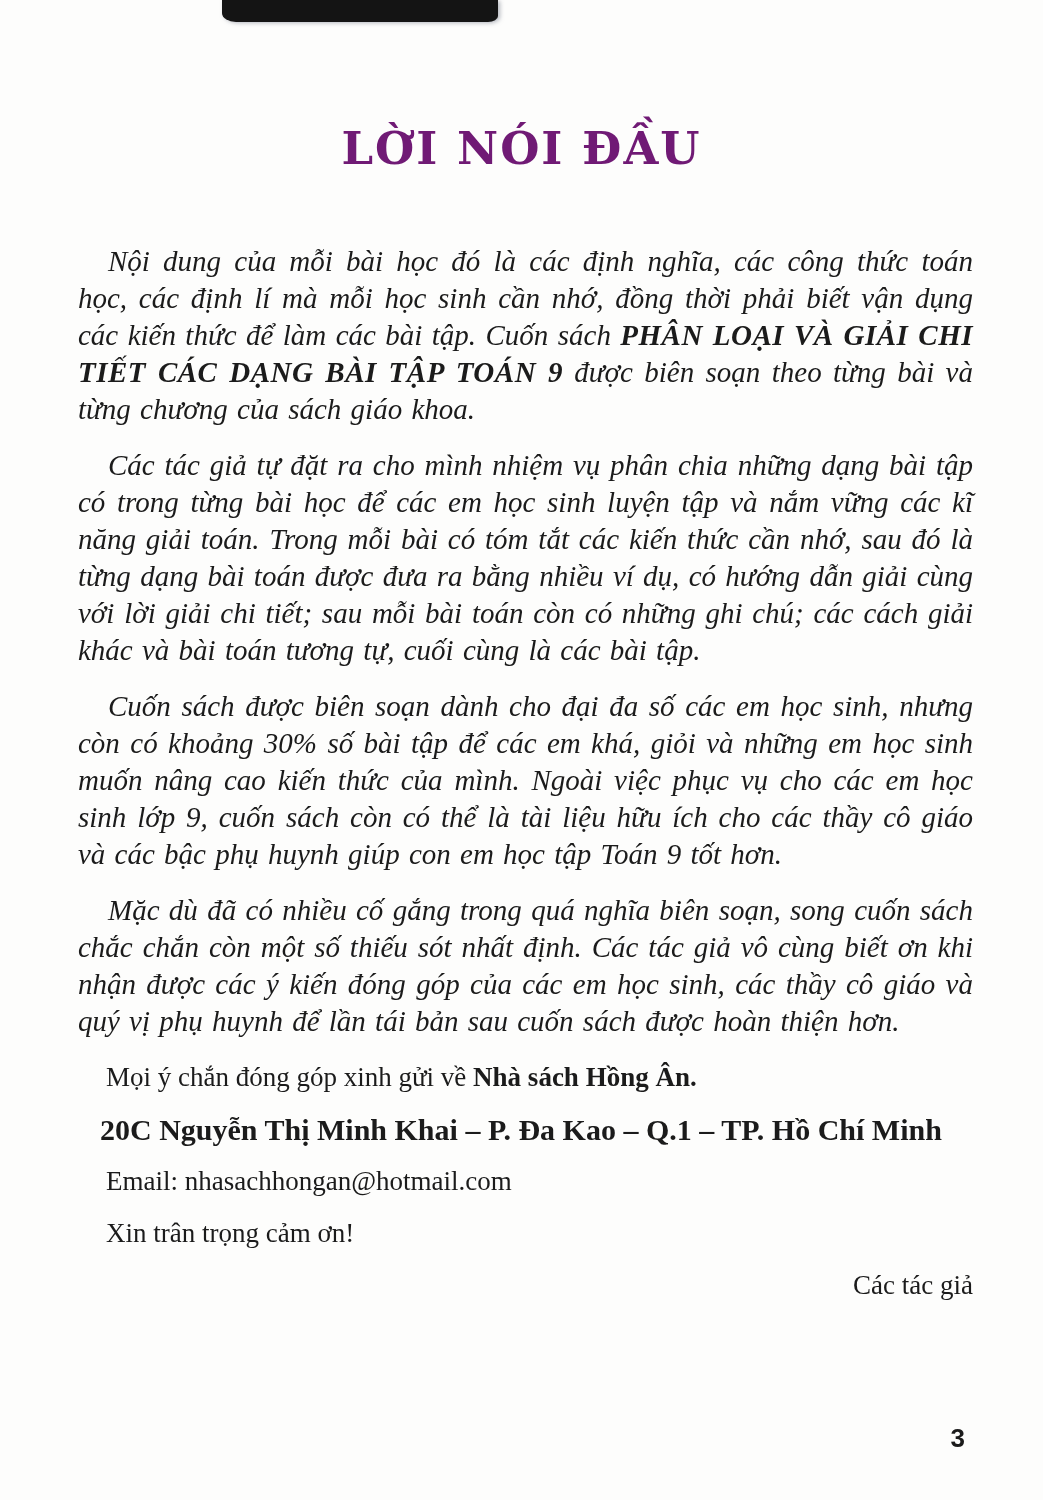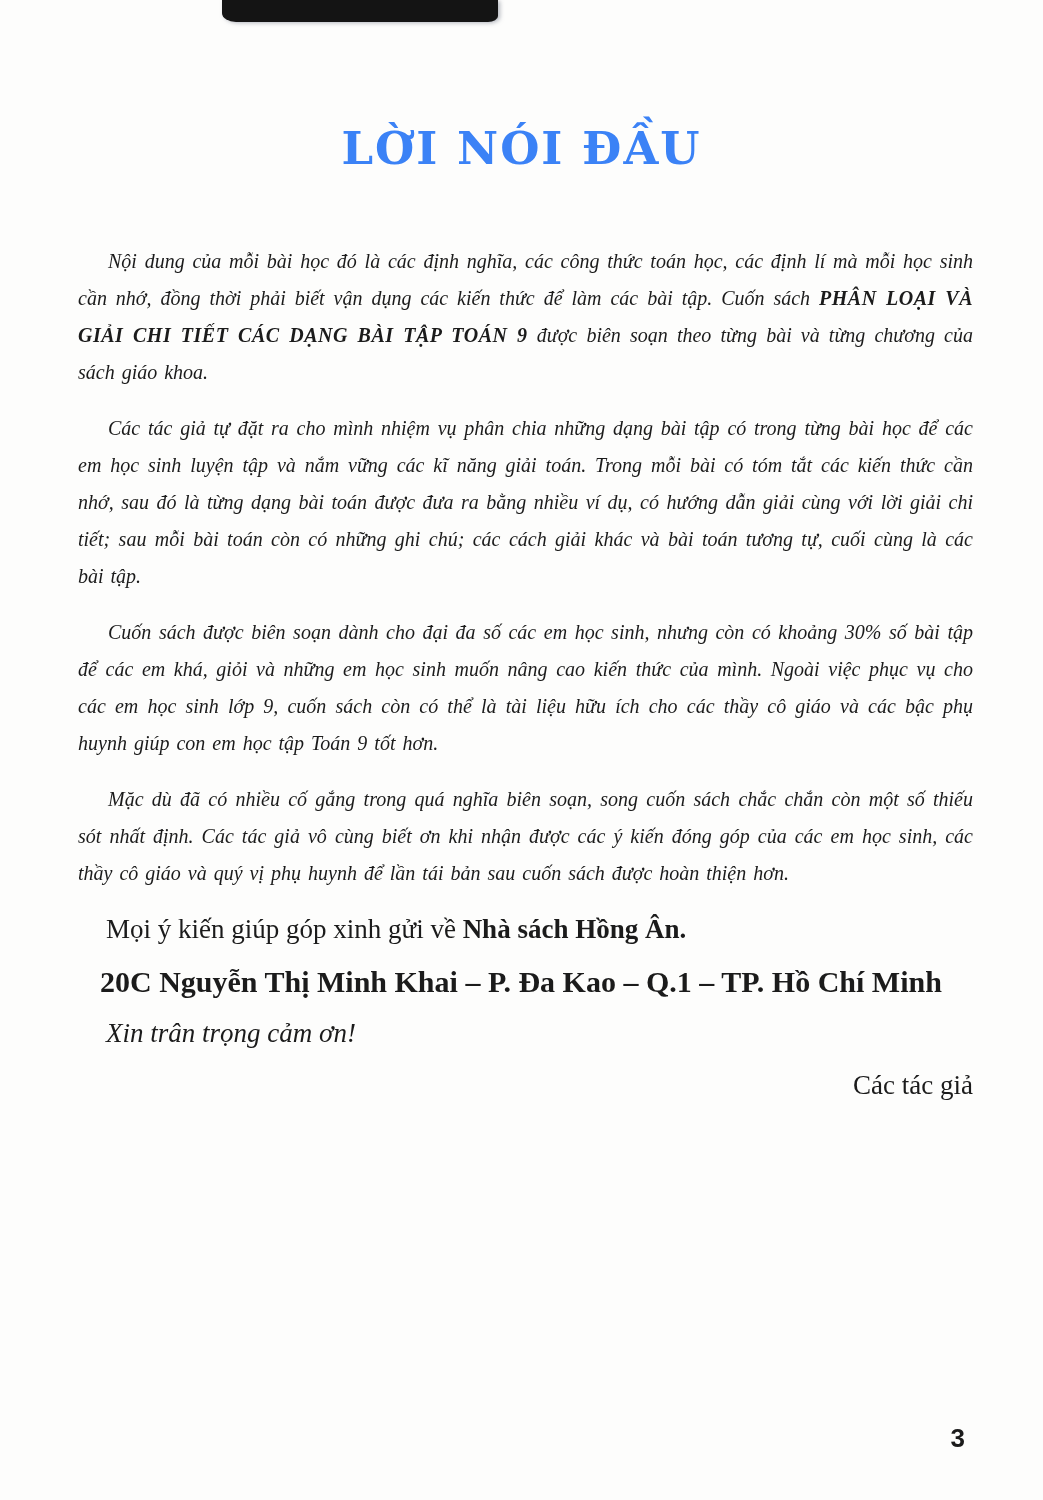--- a/index.html
+++ b/index.html
@@ -31,51 +31,51 @@
     position: absolute;
     top: 122px;
     left: 0;
     width: 100%;
     margin: 0;
     text-align: center;
     font-family: "DejaVu Serif", serif;
     font-weight: 800;
     font-size: 45px;
     letter-spacing: 2px;
-    color: #3b82f6;
+    color: #701a75;
   }
   .content {
     position: absolute;
     top: 243px;
     left: 78px;
     width: 895px;
   }
   .para {
     margin: 0 0 19px 0;
     font-style: italic;
-    font-size: 20px;
+    font-size: 29px;
     line-height: 37px;
     text-align: justify;
     text-indent: 30px;
     word-spacing: 2px;
   }
   .para .emph {
     font-weight: bold;
     letter-spacing: 0.5px;
   }
   .line {
     margin: 0 0 15px 0;
     font-size: 27px;
     line-height: 37px;
     text-indent: 28px;
   }
   .feedback-line { margin-top: 6px; }
   .feedback-line .publisher { font-weight: bold; margin-top: 12px; }
   .address-line { font-weight: bold; text-indent: 22px; font-size: 30px; }
-  .thanks-line { font-style: italic; }
+  .thanks-line { }
   .signature {
     margin: 10px 0 0 0;
     text-align: right;
     font-weight: normal;
     font-size: 27px;
     line-height: 37px;
   }
   .page-number {
     position: absolute;
     right: 78px;
@@ -99,24 +99,25 @@
 
     <p class="para"><span>Nội dung của mỗi bài học đó là các định nghĩa, các công thức toán học, các định lí mà mỗi học sinh cần nhớ, đồng thời phải biết vận dụng các kiến thức để làm các bài tập. Cuốn sách </span><span class="emph">PHÂN LOẠI VÀ GIẢI CHI TIẾT CÁC DẠNG BÀI TẬP TOÁN 9</span><span> được biên soạn theo từng bài và từng chương của sách giáo khoa.</span></p>
 
     <p class="para">Các tác giả tự đặt ra cho mình nhiệm vụ phân chia những dạng bài tập có trong từng bài học để các em học sinh luyện tập và nắm vững các kĩ năng giải toán. Trong mỗi bài có tóm tắt các kiến thức cần nhớ, sau đó là từng dạng bài toán được đưa ra bằng nhiều ví dụ, có hướng dẫn giải cùng với lời giải chi tiết; sau mỗi bài toán còn có những ghi chú; các cách giải khác và bài toán tương tự, cuối cùng là các bài tập.</p>
 
 
     <p class="para">Cuốn sách được biên soạn dành cho đại đa số các em học sinh, nhưng còn có khoảng 30% số bài tập để các em khá, giỏi và những em học sinh muốn nâng cao kiến thức của mình. Ngoài việc phục vụ cho các em học sinh lớp 9, cuốn sách còn có thể là tài liệu hữu ích cho các thầy cô giáo và các bậc phụ huynh giúp con em học tập Toán 9 tốt hơn.</p>
 
     <p class="para">Mặc dù đã có nhiều cố gắng trong quá nghĩa biên soạn, song cuốn sách chắc chắn còn một số thiếu sót nhất định. Các tác giả vô cùng biết ơn khi nhận được các ý kiến đóng góp của các em học sinh, các thầy cô giáo và quý vị phụ huynh để lần tái bản sau cuốn sách được hoàn thiện hơn.</p>
 
-    <p class="line feedback-line"><span>Mọi ý kiến giúp góp xinh gửi về </span><span class="publisher">Nhà sách Hồng Ân.</span></p>
+    <p class="line feedback-line"><span>Mọi ý chắn đóng góp xinh gửi về </span><span class="publisher">Nhà sách Hồng Ân.</span></p>
 
     <p class="line address-line">20C Nguyễn Thị Minh Khai – P. Đa Kao – Q.1 – TP. Hồ Chí Minh</p>
 
+    <p class="line email-line">Email: nhasachhongan@hotmail.com</p>
 
     <p class="line thanks-line">Xin trân trọng cảm ơn!</p>
 
     <p class="signature">Các tác giả</p>
 
   </div>
 
   <div class="page-number">3</div>
 
 </div>

